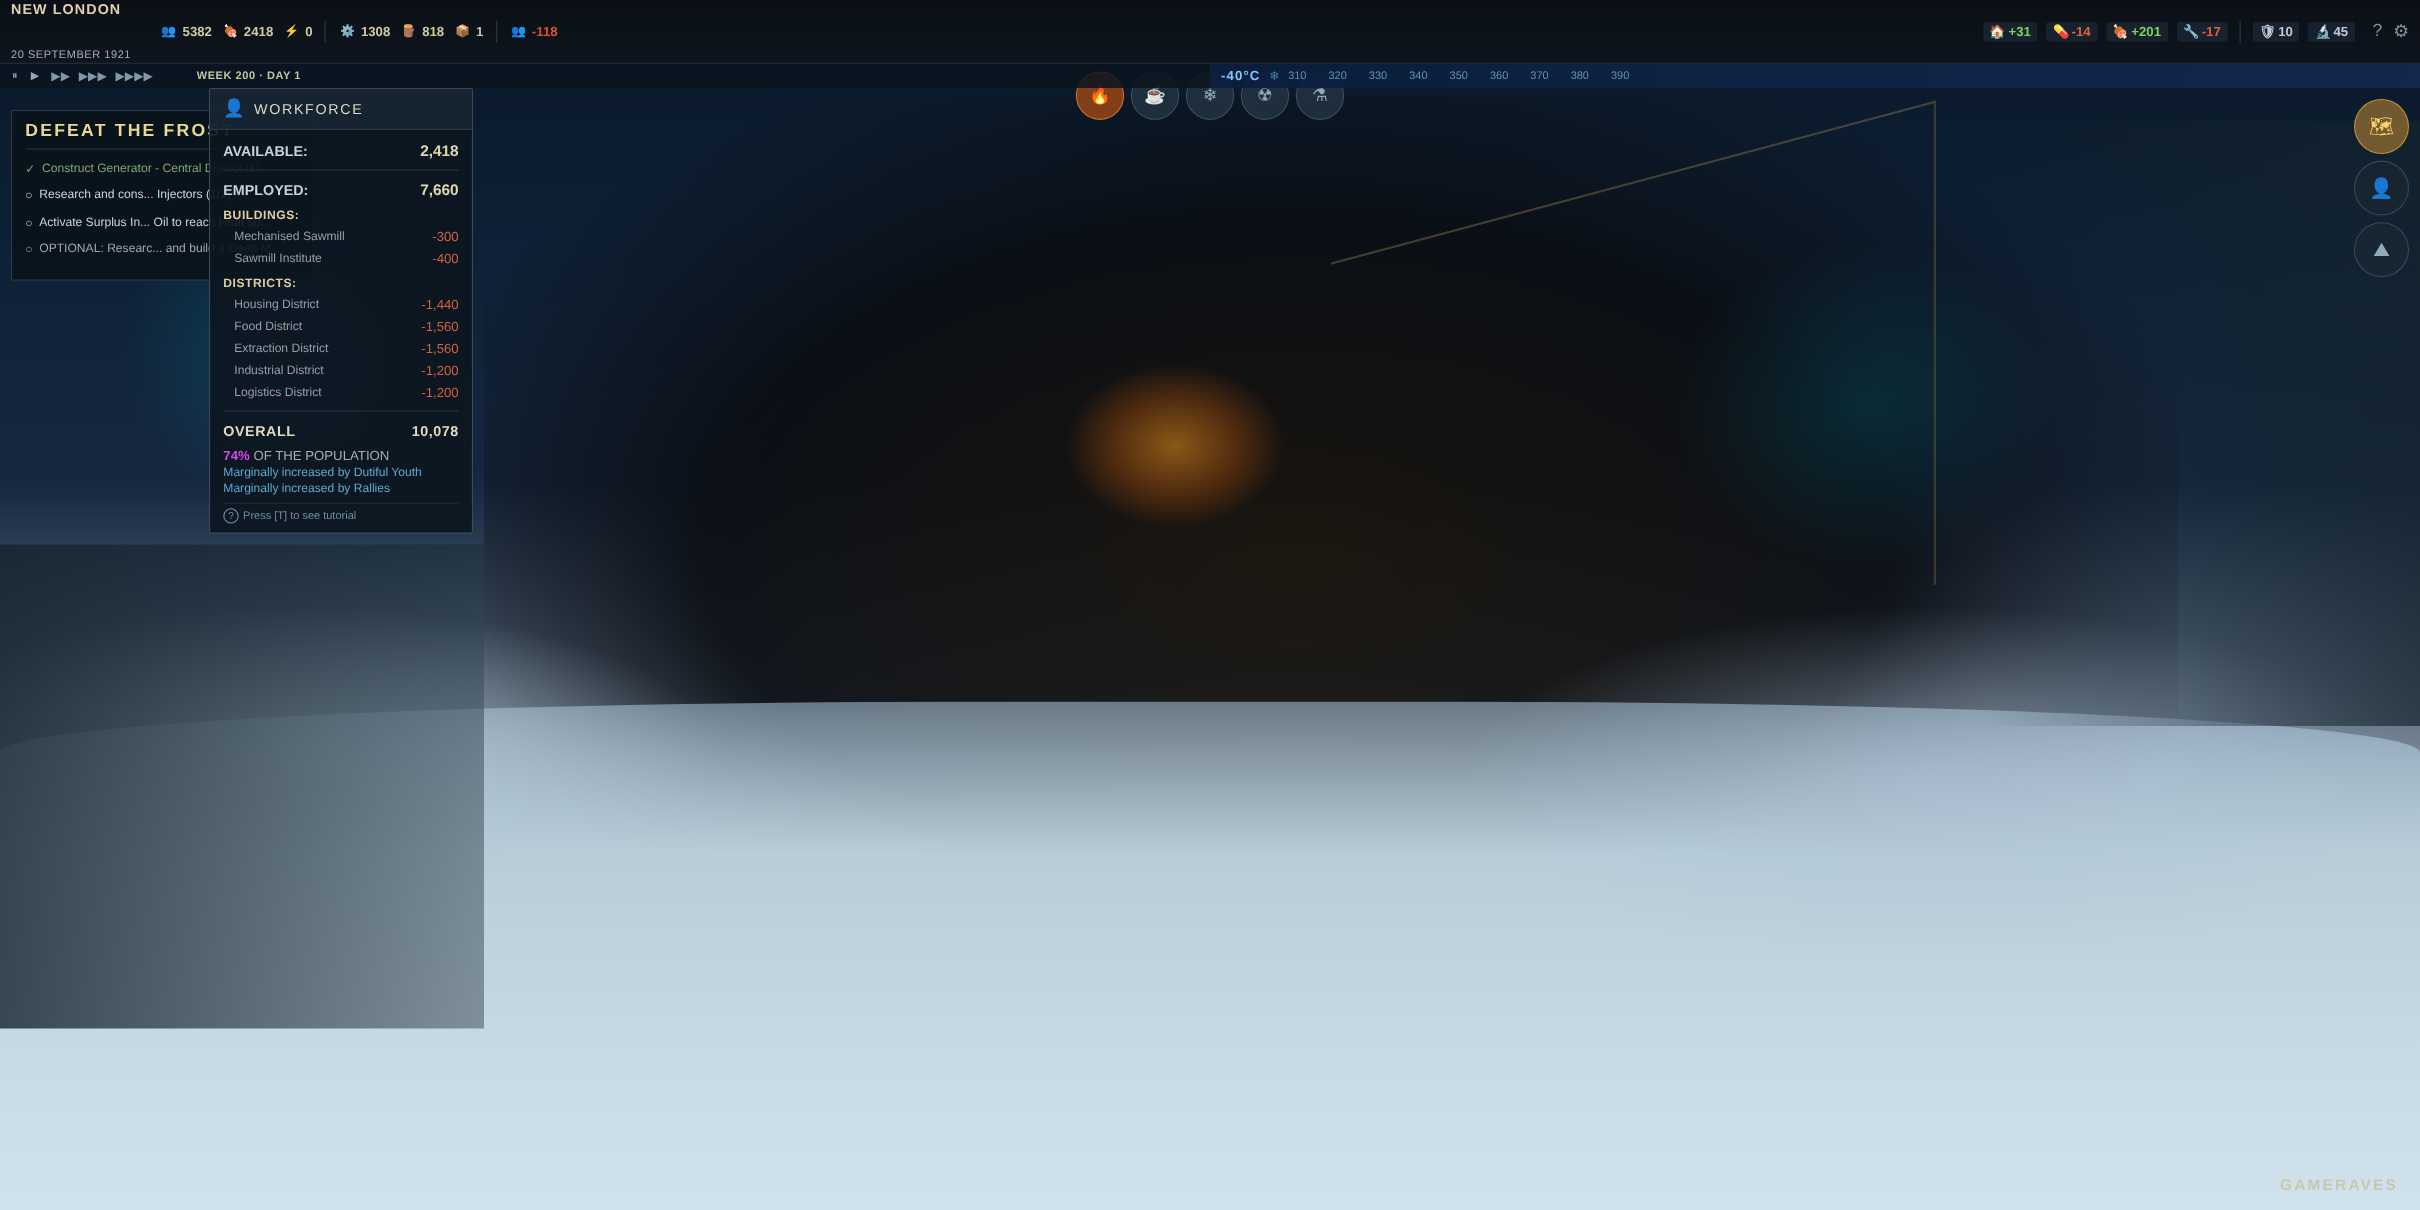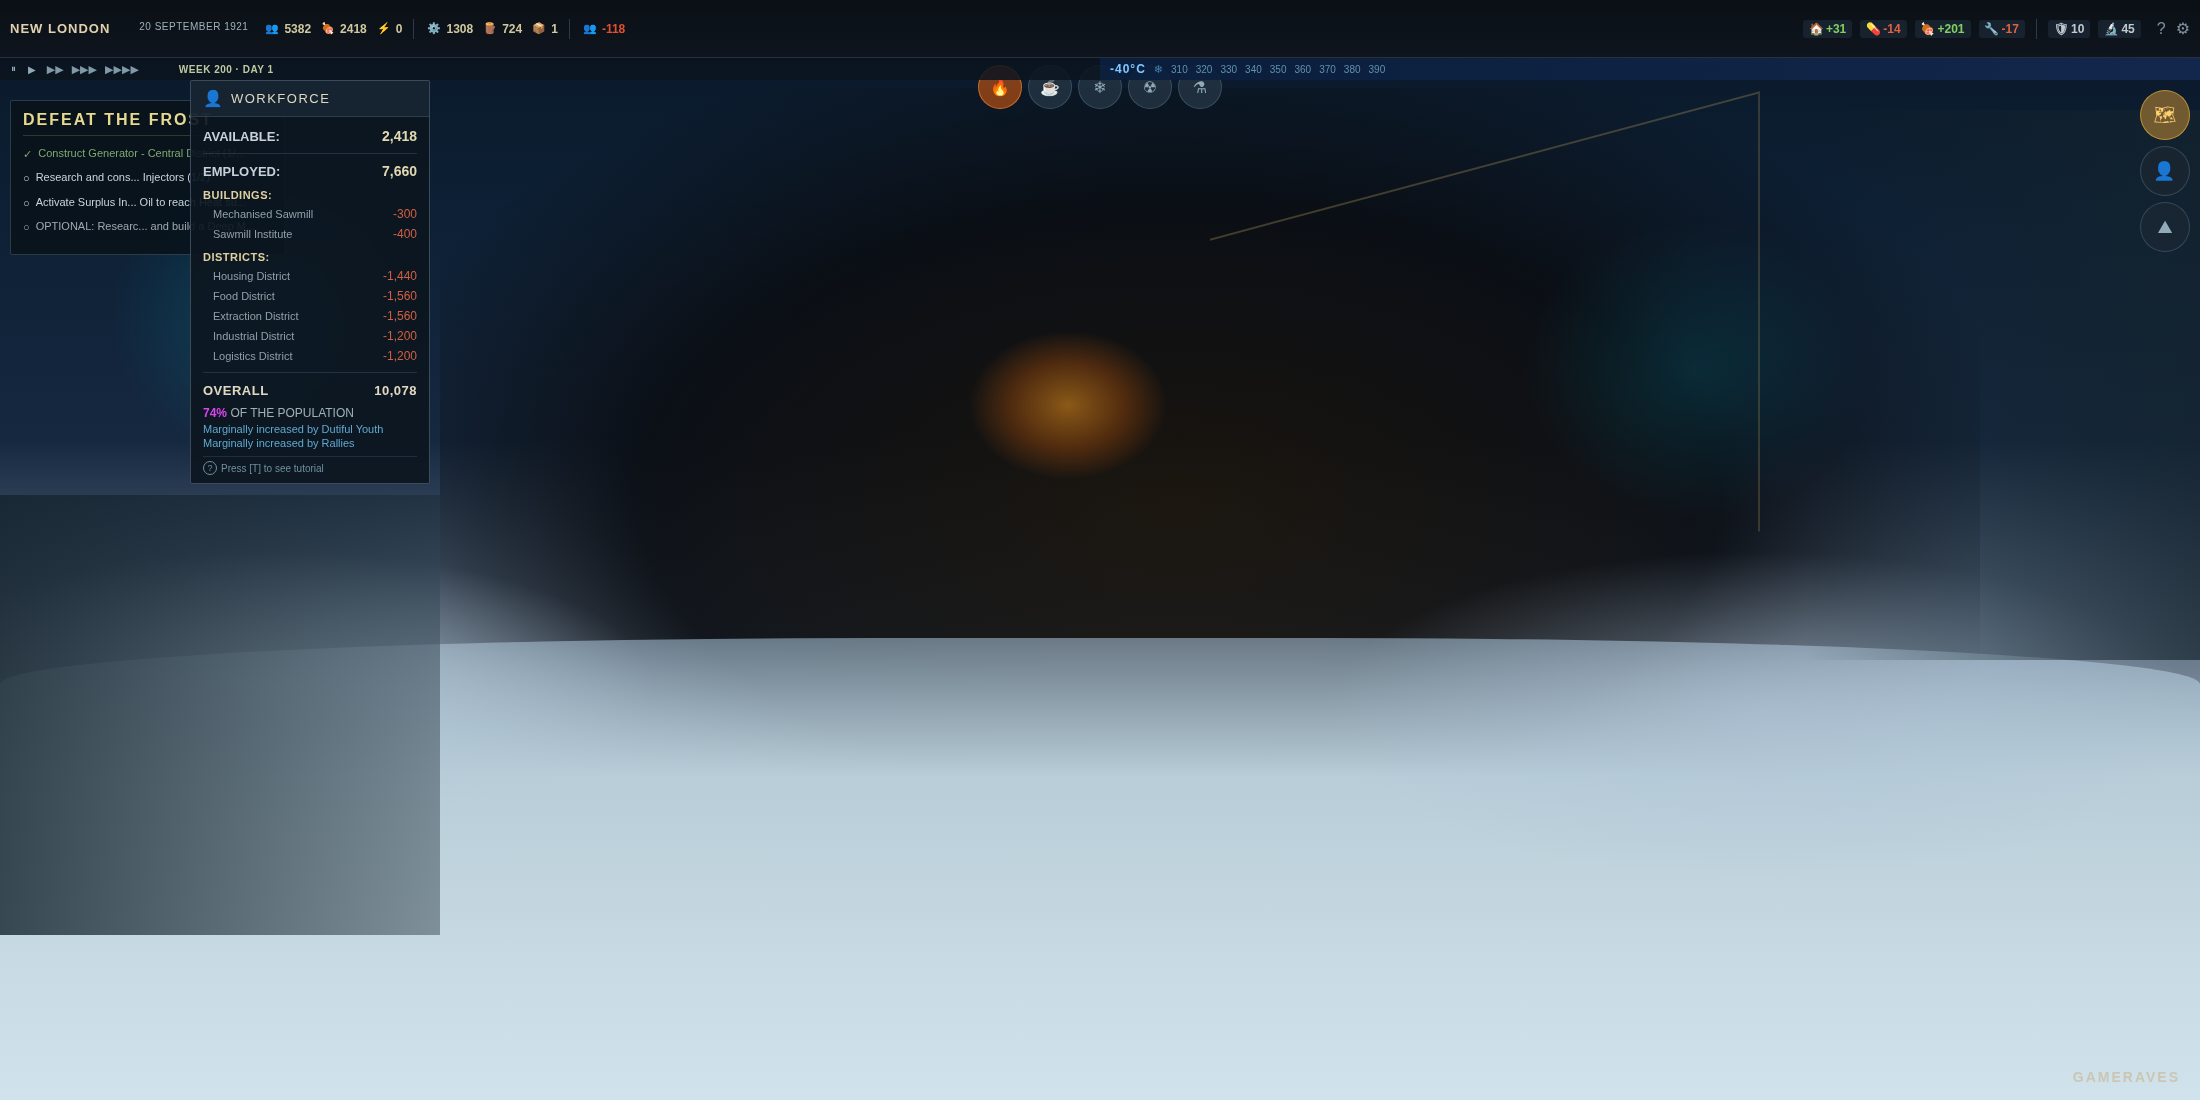--- a/index.html
+++ b/index.html
@@ -32,21 +32,21 @@
       border-bottom: 1px solid rgba(80,100,120,0.4);
       display: flex;
       align-items: center;
       padding: 0 10px;
       z-index: 100;
     }
 
     
     .city-info {
       display: flex;
-      flex-direction: row;
+      flex-direction: column;
       margin-right: 15px;
       min-width: 120px;
       gap: 29px;
     }
     .city-name {
       color: #e0d0b0;
       font-size: 13px;
       font-weight: bold;
       letter-spacing: 1px;
       text-transform: uppercase;
@@ -129,21 +129,21 @@
 
     .temp-value {
       color: #80c8ff;
       font-size: 12px;
       font-weight: bold;
       letter-spacing: 1px;
     }
 
     .temp-scale {
       display: flex;
-      gap: 8px;
+      gap: 20px;
       color: #6090b0;
       font-size: 10px;
     }
 
     
     .controls-bar {
       position: absolute;
       top: 58px;
       left: 0;
       right: 50%;
@@ -469,21 +469,21 @@
 
     <div class="resource-separator"></div>
 
     <div class="resource-item">
       <span class="res-icon">⚙️</span>
       <span>1308</span>
     </div>
 
     <div class="resource-item">
       <span class="res-icon">🪵</span>
-      <span>724</span>
+      <span>818</span>
     </div>
 
     <div class="resource-item">
       <span class="res-icon">📦</span>
       <span>1</span>
     </div>
 
     <div class="resource-separator"></div>
 
     <div class="resource-item">

